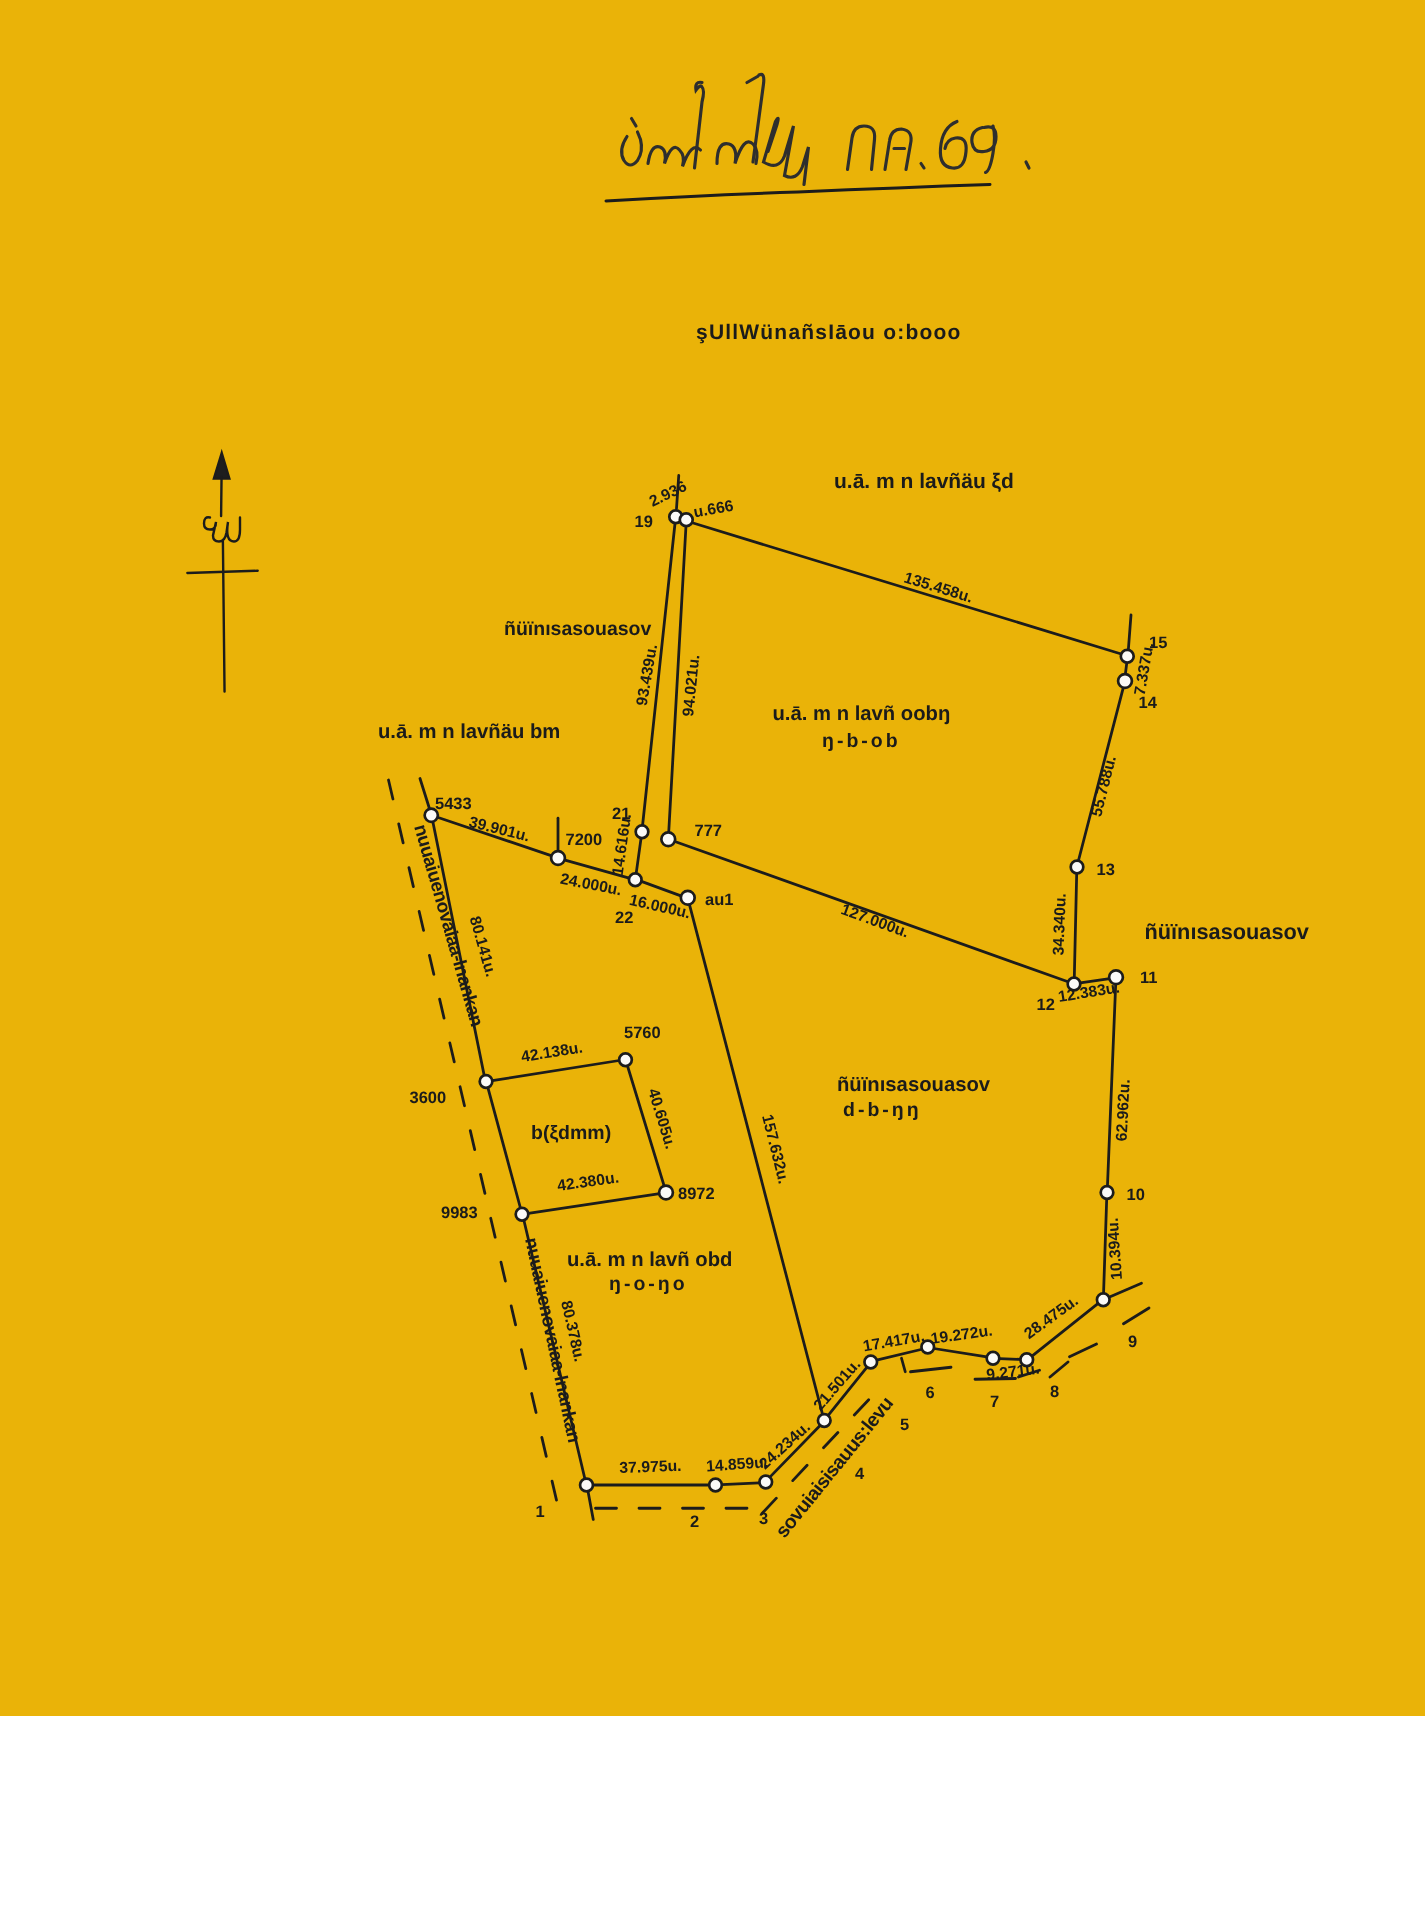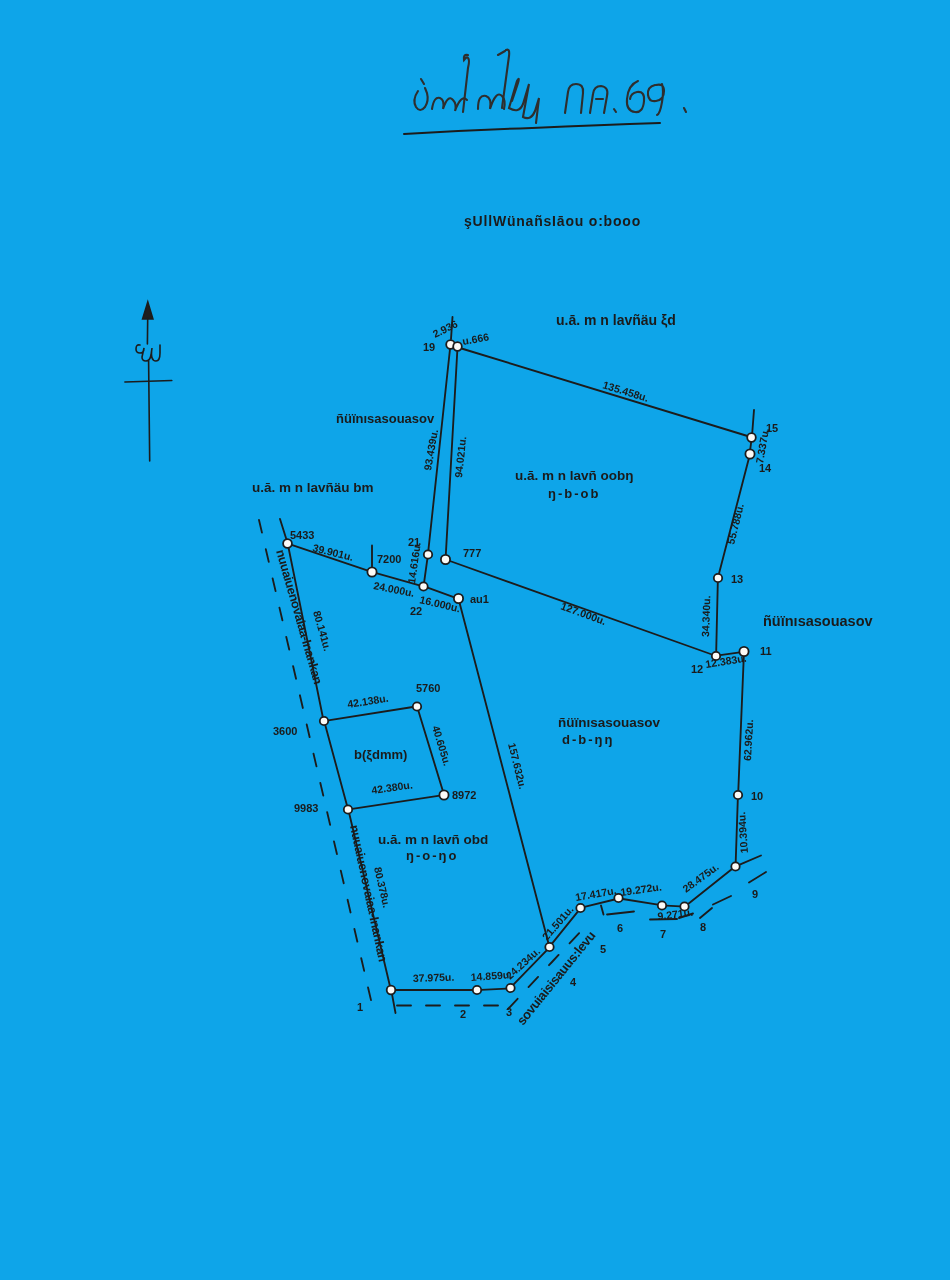--- a/index.html
+++ b/index.html
@@ -1,16 +1,16 @@
 <!DOCTYPE html>
 <html><head>
 <meta charset="utf-8">
 <style>
 html,body{margin:0;padding:0;background:#fff;}
-#page{width:950px;height:1280px;position:relative;background:#0ea5e9;overflow:hidden;text-align:right;}
+#page{width:950px;height:1144px;position:relative;background:#eab308;overflow:hidden;text-align:right;}
 svg{position:absolute;left:0;top:0;}
 text{font-family:"Liberation Sans",sans-serif;fill:#1b1b1b;}
 .d{font-size:10.5px;font-weight:700;letter-spacing:0px;}
 .v{font-size:11px;font-weight:700;}
 .th{font-weight:700;}
 </style>
 </head>
 <body>
 <div id="page">
 <svg width="950" height="1280" viewBox="0 0 950 1280">

